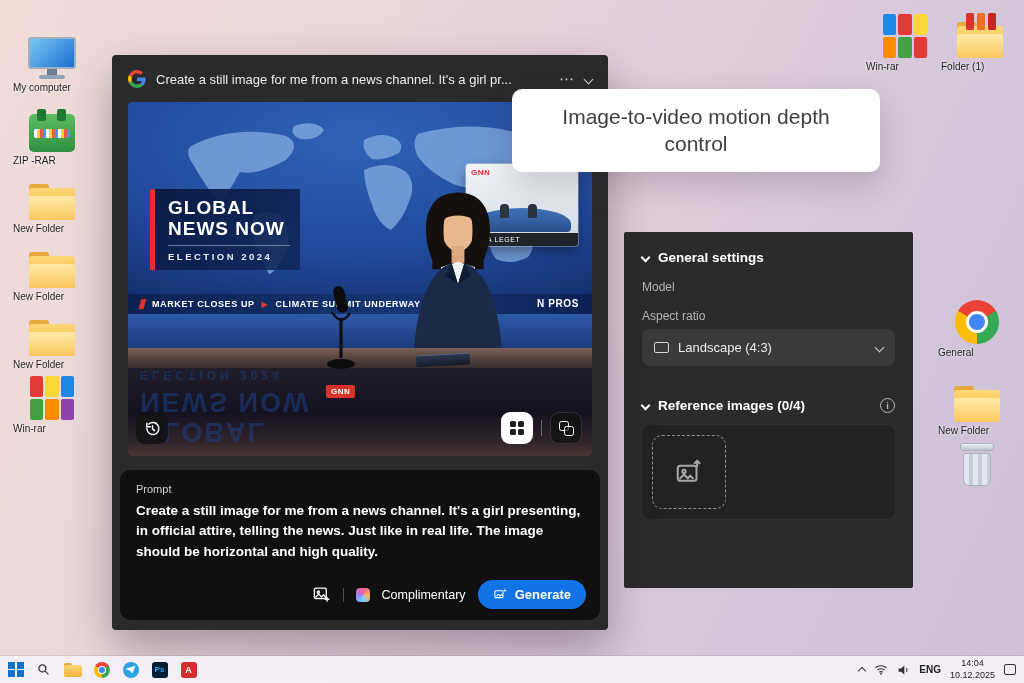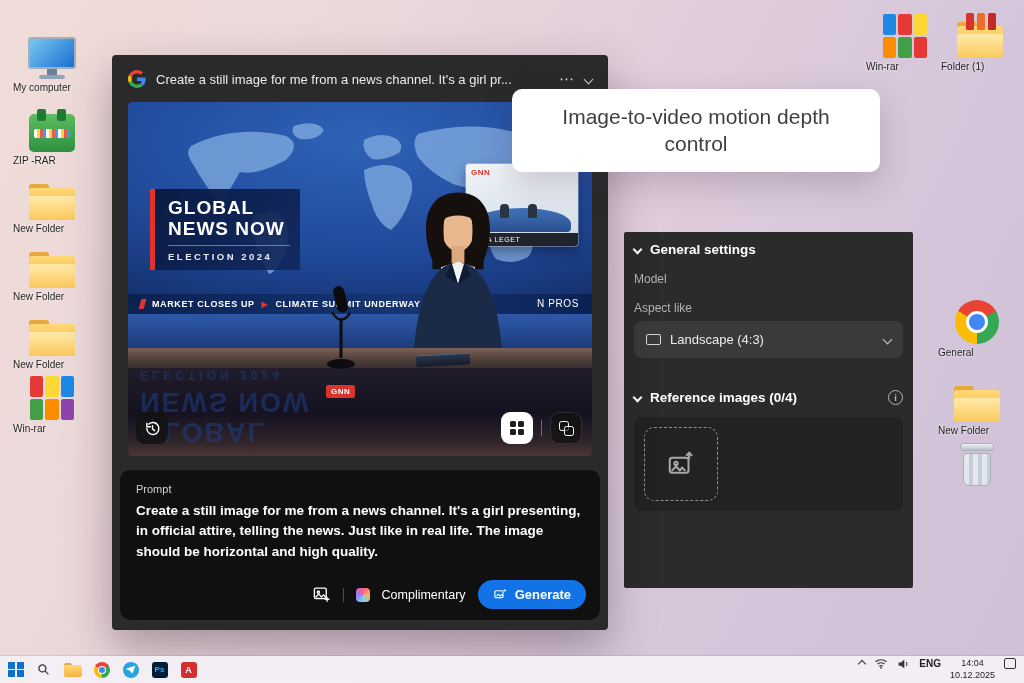--- a/index.html
+++ b/index.html
@@ -74,21 +74,21 @@
     border-radius:50% 50% 4px 4px / 65% 65% 4px 4px; }
   .inset .fig1,.inset .fig2 { position:absolute; bottom:28px; width:9px; height:14px; background:#2b3443; border-radius:4px 4px 1px 1px; }
   .inset .fig1 { left:34px; } .inset .fig2 { left:62px; }
   .inset .inset-logo { position:absolute; top:4px; left:5px; color:#d8342c; font-size:8px; font-weight:800; letter-spacing:.5px; }
   .inset .inset-cap { position:absolute; left:0; right:0; bottom:0; height:13px; background:rgba(8,10,16,.88);
     color:#fff; font-size:7px; letter-spacing:.6px; line-height:13px; padding-left:6px; }
   .ticker { position:absolute; left:0; right:0; top:192px; height:20px; z-index:2; display:flex; align-items:center; gap:7px;
     padding:0 12px; background:linear-gradient(90deg,#0b2152,#163674 60%,#0b2152); color:#fff; font-size:9px; font-weight:700; letter-spacing:.6px; }
   .ticker .notch { width:5px; height:10px; background:#e3322b; transform:skewX(-16deg); }
   .tarrow { color:#e3322b; font-size:8px; }
-  .tright { position:absolute; right:13px; top:0; line-height:20px; font-size:10px; font-weight:400; color:#fff; }
+  .tright { position:absolute; right:13px; top:0; line-height:20px; font-size:10px; font-weight:700; color:#fff; }
   .anchor { position:absolute; left:266px; top:82px; width:128px; height:192px; z-index:3; }
   .desksurf { position:absolute; left:0; right:0; top:246px; height:22px; z-index:4;
     background:linear-gradient(180deg,#7a6157 0%,#4e3e3a 55%,#352a2c 100%); }
   .deskfront { position:absolute; left:0; right:0; top:266px; bottom:0; z-index:4;
     background:linear-gradient(180deg,#211d2b 0%,#141120 50%,#2e2329 82%,#4a3733 100%); }
   .reflection { position:absolute; left:12px; top:266px; width:270px; z-index:5; transform:scaleY(-1);
     color:#1d3f85; opacity:.55; font-weight:800; filter:blur(.5px); }
   .reflection .r1,.reflection .r2 { font-size:27px; letter-spacing:2px; line-height:1.1; }
   .reflection .r3 { font-size:12px; letter-spacing:4px; margin-top:5px; }
   .desklogo { position:absolute; left:198px; top:283px; z-index:6; background:#d8342c; color:#fff;
@@ -124,21 +124,21 @@
   .gen-btn { display:flex; align-items:center; gap:7px; background:#1273e6; color:#fff; font-size:13px;
     font-weight:700; padding:7px 15px; border-radius:16px; cursor:pointer;text-align:center; }
 
   
   .tooltip { position:absolute; left:512px; top:89px; width:368px; min-height:82px; background:#fff; z-index:9;
     border-radius:10px; box-shadow:0 12px 32px rgba(60,40,70,.22); display:flex; align-items:center; justify-content:center;
     text-align:center; font-size:21px; color:#3f3f3f; padding:14px 34px; line-height:1.3; }
 
   
   .settings { position:absolute; left:624px; top:232px; width:289px; height:356px; background:#2b2b2b;
-    border-radius:2px; padding:10px; z-index:1; }
+    border-radius:2px; padding:18px; z-index:1; }
   .sec-head { display:flex; align-items:center; gap:9px; }
   .sec-title { color:#fff; font-size:13.5px; font-weight:700; }
   .field-label { color:#b5b5b5; font-size:12px; margin:15px 0 6px; }
   .dropdown { height:37px; background:#3a3a3a; border-radius:8px; display:flex; align-items:center; gap:9px;
     padding:0 12px; cursor:pointer; }
   .dd-text { flex:1; color:#ececec; font-size:13px; white-space:nowrap; overflow:hidden; }
   .aspect-ic { width:15px; height:11px; border:1.6px solid #d6d6d6; border-radius:2px; }
   .sec-head.ref { margin-top:32px; }
   .sec-head .spacer { flex:1; }
   .info { width:15px; height:15px; border:1.3px solid #b5b5b5; border-radius:50%; color:#b5b5b5; font-size:9.5px;
@@ -161,21 +161,21 @@
     background:conic-gradient(from -60deg,#ea4335 0 33.3%,#34a853 33.3% 66.6%,#fbbc05 66.6% 100%); }
   .tb-chrome i { position:absolute; inset:4px; background:#fff; border-radius:50%; }
   .tb-chrome b { position:absolute; inset:5px; background:#4285f4; border-radius:50%; }
   .tg { width:16px; height:16px; border-radius:50%; background:#2aa3e3; position:relative; }
   .tg i { position:absolute; left:3px; top:4px; width:10px; height:8px; background:#fff;
     clip-path:polygon(0 45%, 100% 0, 70% 100%, 40% 62%); }
   .ps { width:16px; height:16px; background:#001e36; border-radius:3px; color:#31a8ff; font-size:8px;
     font-weight:700; display:flex; align-items:center; justify-content:center; }
   .redapp { width:16px; height:16px; background:#d32f2f; border-radius:3px; color:#fff; font-size:9px;
     font-weight:700; display:flex; align-items:center; justify-content:center; }
-  .tray { margin-left:auto; display:flex; gap:9px; color:#222; }
+  .tray { margin-left:auto; display:flex; align-items:center; gap:9px; color:#222; }
   .chev-up { width:6px; height:6px; border-right:1.5px solid #333; border-bottom:1.5px solid #333;
     transform:rotate(-135deg); margin-top:3px; }
   .lang { font-size:10px; font-weight:700; }
   .clock { font-size:9px; text-align:center; line-height:1.25; }
   .action { width:12px; height:11px; border:1.4px solid #333; border-radius:2px; }
 </style>
 </head>
 <body>
 
 <div class="desk-icon" style="left:13px;top:33px">
@@ -450,21 +450,21 @@
 </div>
 
 <div class="settings">
   <div class="sec-head">
     <span class="chev chev-w"></span>
     <span class="sec-title">General settings</span>
   </div>
 
   <div class="field-label">Model</div>
 
-  <div class="field-label">Aspect like</div>
+  <div class="field-label">Aspect ratio</div>
   <div class="dropdown">
     <span class="aspect-ic"></span>
     <span class="dd-text">Landscape (4:3)</span>
     <span class="chev"></span>
   </div>
 
   <div class="sec-head ref">
     <span class="chev chev-w"></span>
     <span class="sec-title">Reference images (0/4)</span>
     <span class="spacer"></span>

